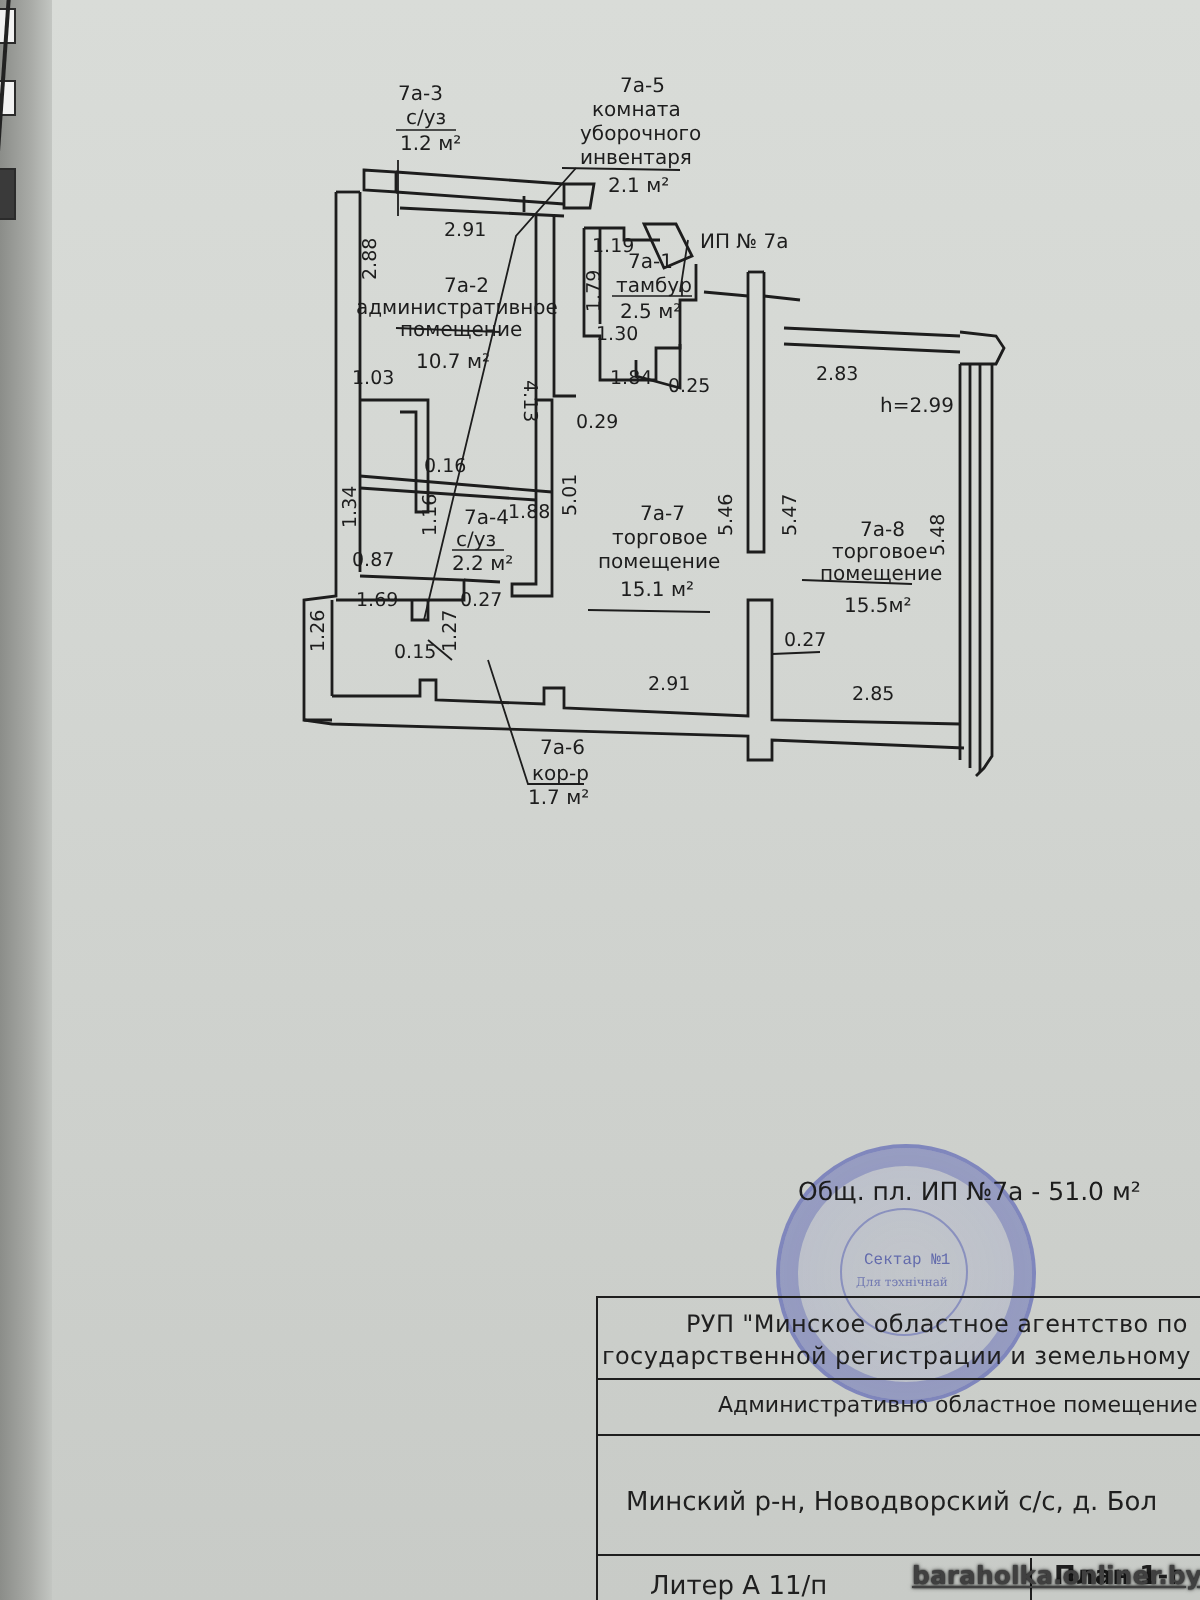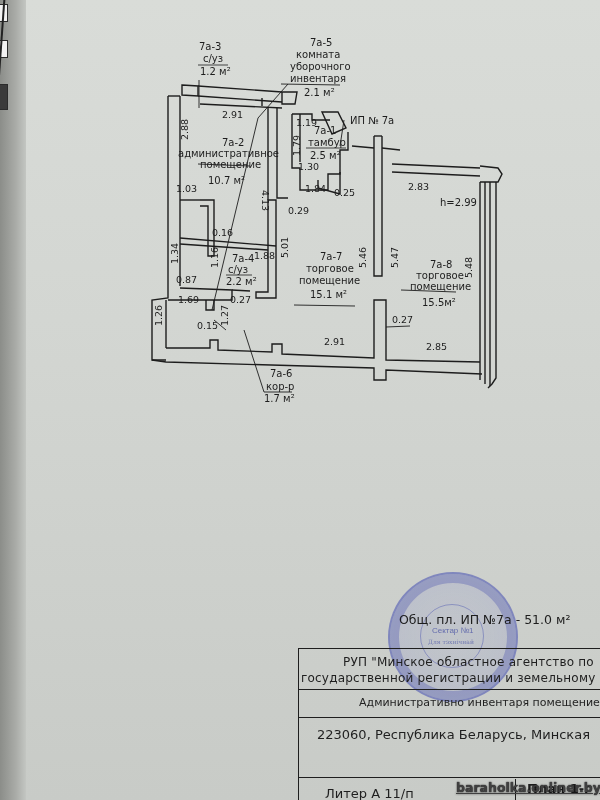--- a/index.html
+++ b/index.html
@@ -44,36 +44,36 @@
   .tb-bottom .plan { position: absolute; left: 228px; top: 2px; font-size: 13px; white-space: nowrap; font-weight: bold; }
   .tb-bottom .vsep { position: absolute; left: 216px; top: 0; width: 1.2px; height: 30px; background: #1e1e1e; }
   .watermark {
     position: absolute; left: 456px; top: 780px; font-size: 12.5px; font-weight: bold;
     color: #404040; font-family: "DejaVu Sans", sans-serif;
     text-shadow: 0 0 2px rgba(0,0,0,0.6), 0 0 1px rgba(0,0,0,0.8);
     white-space: nowrap;
     text-decoration: underline;
   }
   .total-area {
-    position: absolute; left: 399px; top: 612px; font-size: 12.5px; color: #1d1d1d;
+    position: absolute; left: 399px; top: 588px; font-size: 12.5px; color: #1d1d1d;
     white-space: nowrap; font-family: "DejaVu Sans", sans-serif;
   }
   .stamp {
     position: absolute; left: 388px; top: 572px; width: 126px; height: 126px;
     border-radius: 50%; border: 2px solid rgba(74, 84, 176, 0.55);
     box-shadow: inset 0 0 0 7px rgba(74, 84, 176, 0.0), inset 0 0 0 9px rgba(74,84,176,0.35);
     background: radial-gradient(circle, rgba(110,120,200,0.10) 0%, rgba(110,120,200,0.16) 60%, rgba(110,120,200,0.06) 100%);
   }
   .stamp-inner {
     position: absolute; left: 30px; top: 30px; width: 62px; height: 62px; border-radius: 50%;
     border: 1.5px solid rgba(74, 84, 176, 0.45);
   }
   .stamp-text {
     position: absolute; left: 42px; top: 52px; font-size: 8px; color: rgba(60, 70, 160, 0.7);
-    font-family: Liberation Sans, sans-serif; white-space: nowrap;
+    font-family: Liberation Mono, monospace; white-space: nowrap;
   }
   .stamp-text2 {
     position: absolute; left: 38px; top: 64px; font-size: 6px; color: rgba(60, 70, 160, 0.6);
     font-family: "DejaVu Serif", serif; white-space: nowrap;
   }
 </style>
 </head>
 <body>
 
 <div class="left-shadow"></div>
@@ -248,24 +248,24 @@
 </div>
 
 <div class="total-area">Общ. пл. ИП №7а - 51.0 м²</div>
 
 <div class="title-block">
   <div class="tb-row tb-org">
     <div class="l1">РУП "Минское областное агентство по</div>
     <div class="l2">государственной регистрации и земельному ка</div>
   </div>
   <div class="tb-row tb-desc">
-    <div class="t">Административно инвентаря помещение</div>
+    <div class="t">Административно областное помещение</div>
   </div>
   <div class="tb-row tb-addr">
-    <div class="a1">223060, Республика Беларусь, Минская</div>
+    <div class="a2">Минский р-н, Новодворский с/с, д. Бол</div>
   </div>
   <div class="tb-row tb-bottom">
     <div class="litera">Литер   А 11/п</div>
     <div class="vsep"></div>
     <div class="plan">План 1-г</div>
   </div>
 </div>
 
 <div class="watermark">baraholka.onliner.by</div>
 

